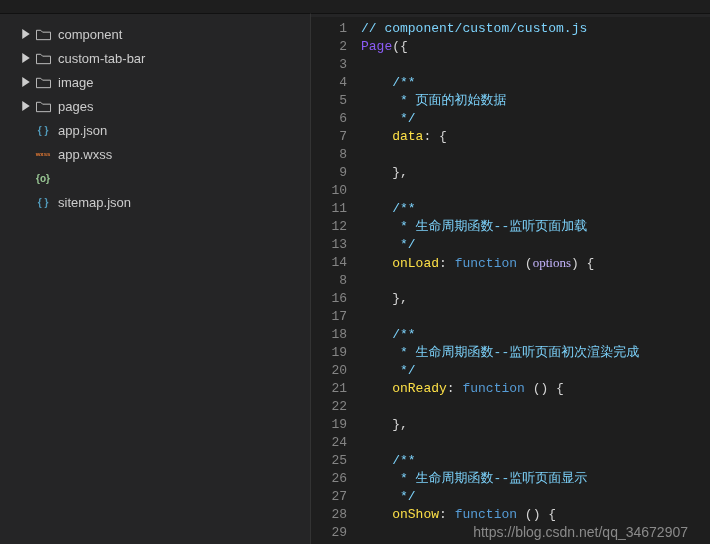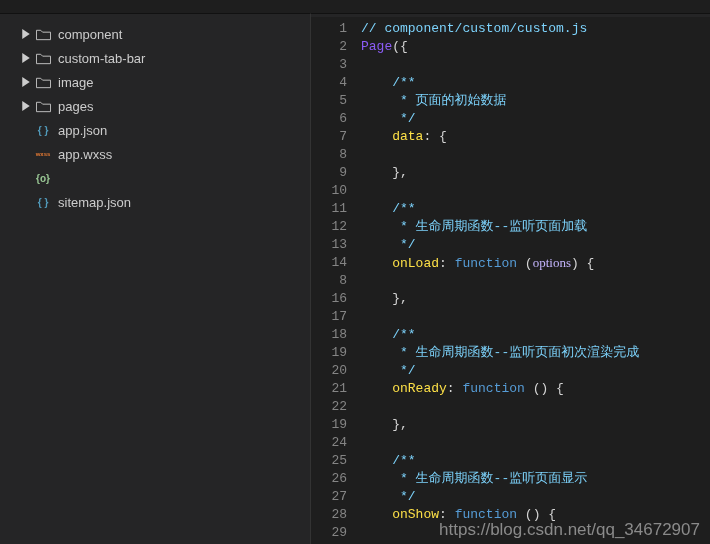--- a/index.html
+++ b/index.html
@@ -26,21 +26,21 @@
 .gutter { width:50px; text-align:right; color:#858585; padding-right:14px; user-select:none; padding-top:2px; }
 .gutter div { height:18px; }
 .code { flex:1; white-space:pre; color:#d4d4d4; padding-top:2px; }
 .code div { height:18px; }
 .tok-comment { color:#7dd3fc; }
 .tok-fn { color:#8b5cf6; }
 .tok-prop { color:#fde047; }
 .tok-kw { color:#569cd6; }
 .tok-param { color:#c4b5fd;font-family:Liberation Serif, serif; }
 .tok-pun { color:#d4d4d4; }
-.watermark { position:absolute; right:10px; bottom:4px; color:#8a8a8a; font-size:17px; font-family:Arial,sans-serif; z-index:10; }
+.watermark { position:absolute; right:22px; bottom:4px; color:#8a8a8a; font-size:14px; font-family:Arial,sans-serif; z-index:10; }
 </style>
 </head>
 <body>
 
 <div class="container">
   <div class="sidebar" id="sidebar">
       <div class="tree-row">
         <span class="chev">
           <svg viewBox="0 0 8 8">
             <path d="M1 0 L1 8 L7 4 Z"></path>

